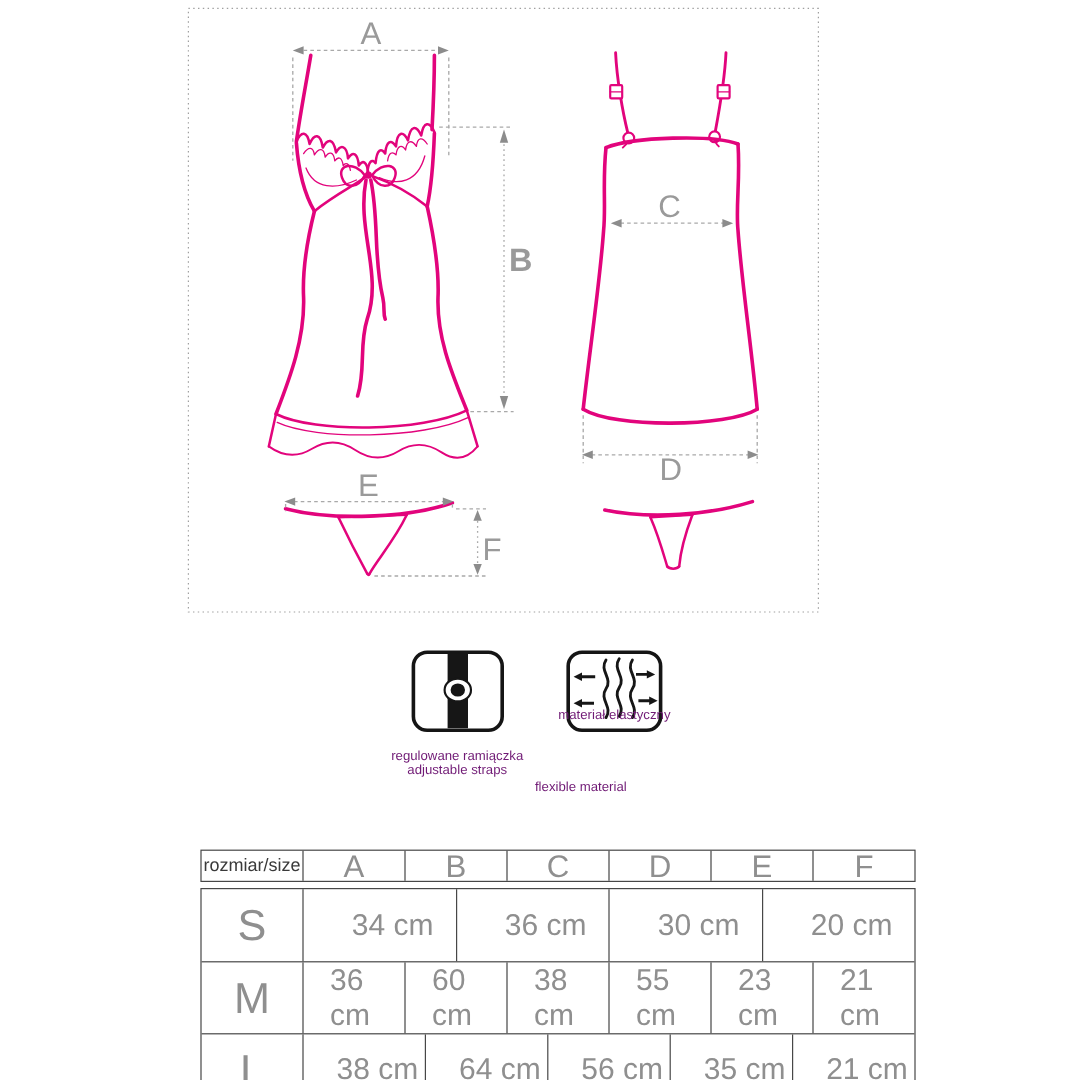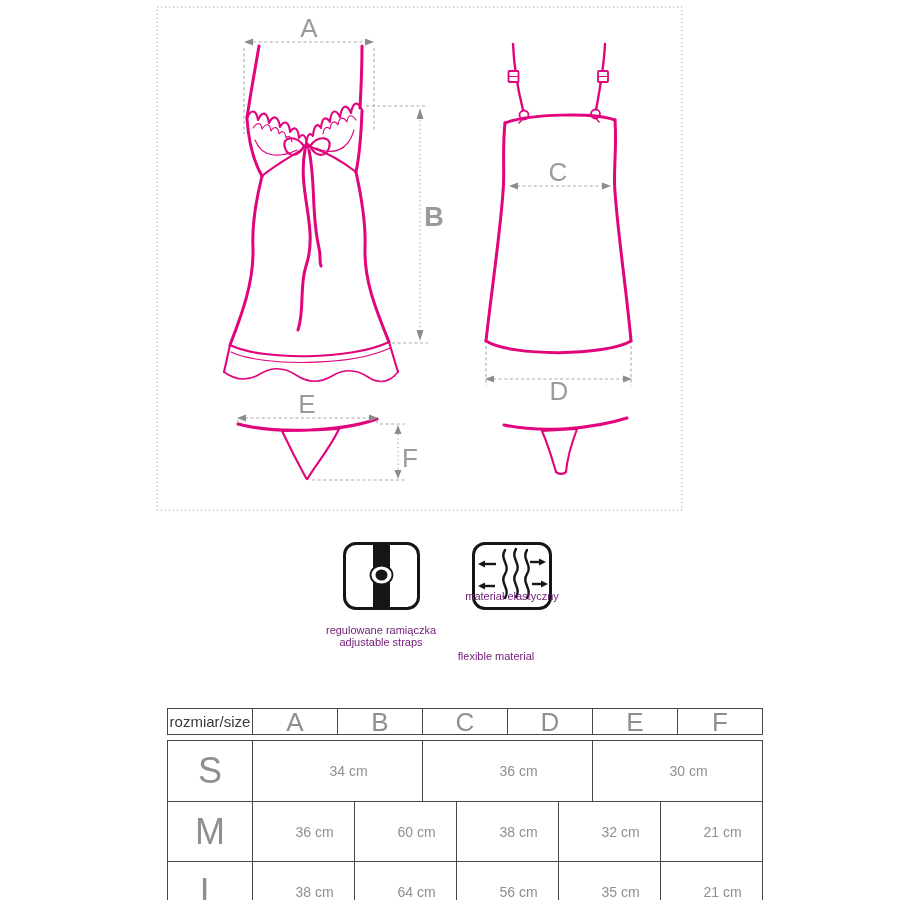--- a/index.html
+++ b/index.html
@@ -34,21 +34,21 @@
   .t-header{display:flex;height:27px;box-sizing:border-box;border:1.5px solid #474747;}
   .t-body{margin-top:5px;box-sizing:border-box;border:1.5px solid #474747;}
   .t-row{display:flex;height:60px;box-sizing:border-box;}
   .t-row + .t-row{border-top:1.5px solid #474747;}
   .t-cell{flex:1;display:flex;align-items:center;justify-content:center;
           box-sizing:border-box;border-left:1.5px solid #474747;overflow:hidden;}
   .t-cell:first-child{border-left:none;flex:0 0 84px;}
   .t-hlabel{font-size:15px;color:#3a3a3a;}
   .t-letter{font-size:26px;line-height:26px;}
   .t-size{font-size:36px;}
-  .t-val{font-size:14px;padding-left:22px;}
+  .t-val{font-size:25px;padding-left:22px;}
 </style>
 </head>
 <body>
 
 <svg id="diagram" width="900" height="530" viewBox="0 0 900 530" xmlns="http://www.w3.org/2000/svg">
 
   <rect class="frame" x="157" y="7" width="525" height="503"></rect>
 
   <g>
     <path class="pk w3" d="M259,46 C255,70 250,96 247,118"></path>
@@ -191,45 +191,47 @@
     <line x1="9" y1="41" x2="20" y2="41" stroke="#161616" stroke-width="2.4"></line>
     <polygon points="3,41 10,37.5 10,44.5" fill="#161616"></polygon>
     <line x1="57" y1="39" x2="68" y2="39" stroke="#161616" stroke-width="2.4"></line>
     <polygon points="73,39 66,35.5 66,42.5" fill="#161616"></polygon>
   </svg>
 </div>
 
 <div class="feat-label" style="left:381px;top:624px;">regulowane ramiączka</div>
 <div class="feat-label" style="left:381px;top:636px;">adjustable straps</div>
 <div class="feat-label" style="left:512px;top:590px;">materiał elastyczny</div>
-<div class="feat-label" style="left:496px;top:650px;">flexible material</div>
+<div class="feat-label" style="left:484px;top:650px;">flexible material</div>
 
 <div class="size-table">
   <div class="t-header">
     <div class="t-cell t-hlabel">rozmiar/size</div>
     <div class="t-cell t-letter">A</div>
     <div class="t-cell t-letter">B</div>
     <div class="t-cell t-letter">C</div>
     <div class="t-cell t-letter">D</div>
     <div class="t-cell t-letter">E</div>
     <div class="t-cell t-letter">F</div>
   </div>
   <div class="t-body">
     <div class="t-row">
       <div class="t-cell t-size">S</div>
       <div class="t-cell t-val">34 cm</div>
       <div class="t-cell t-val">36 cm</div>
       <div class="t-cell t-val">30 cm</div>
+      <div class="t-cell t-val">20 cm</div>
     </div>
     <div class="t-row">
       <div class="t-cell t-size">M</div>
       <div class="t-cell t-val">36 cm</div>
       <div class="t-cell t-val">60 cm</div>
       <div class="t-cell t-val">38 cm</div>
-      <div class="t-cell t-val">32 cm</div>
+      <div class="t-cell t-val">55 cm</div>
+      <div class="t-cell t-val">23 cm</div>
       <div class="t-cell t-val">21 cm</div>
     </div>
     <div class="t-row">
       <div class="t-cell t-size">L</div>
       <div class="t-cell t-val">38 cm</div>
       <div class="t-cell t-val">64 cm</div>
       <div class="t-cell t-val">56 cm</div>
       <div class="t-cell t-val">35 cm</div>
       <div class="t-cell t-val">21 cm</div>
     </div>

